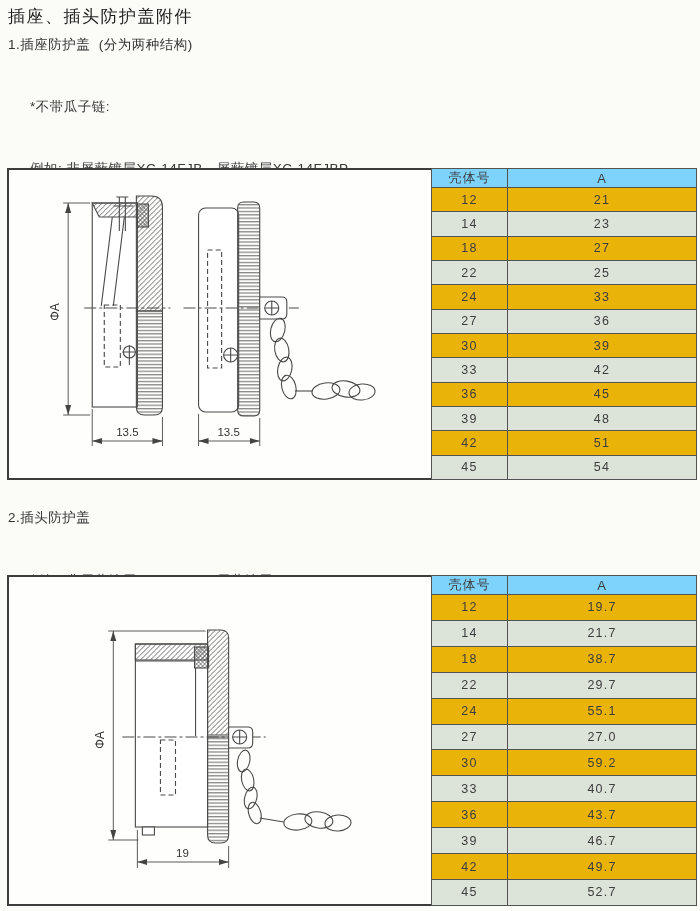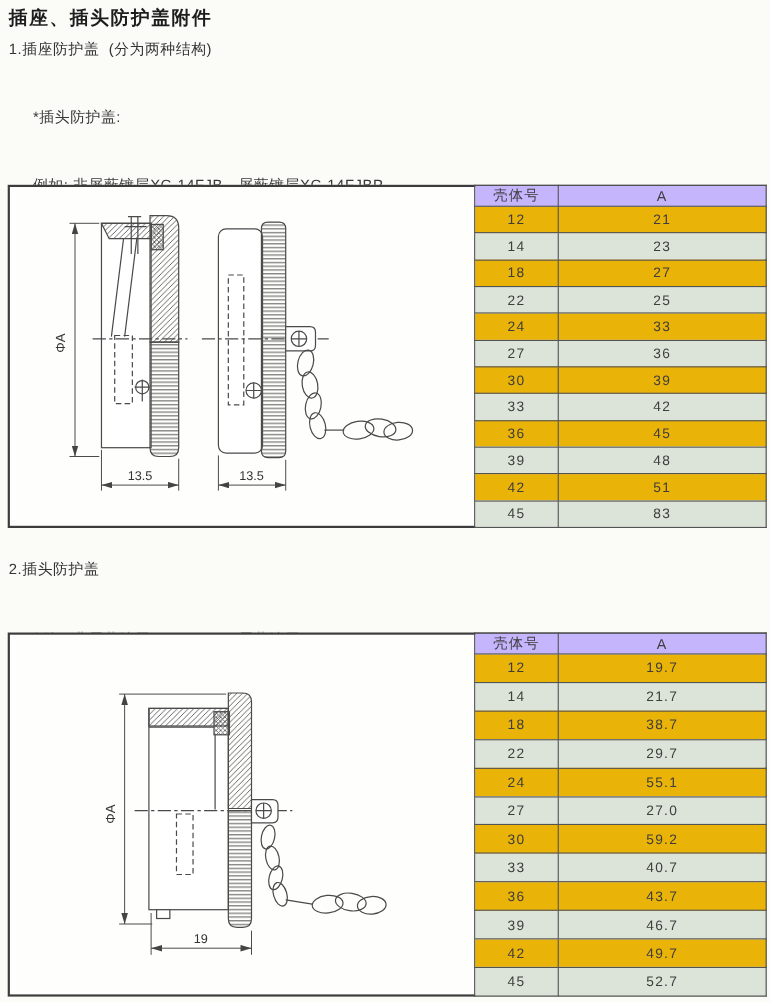--- a/index.html
+++ b/index.html
@@ -4,57 +4,57 @@
 <style>
   html,body{margin:0;padding:0;}
   body{
     width:700px;height:911px;position:relative;overflow:hidden;
     background:#fbfcf8;
     font-family:"Liberation Sans","DejaVu Sans",sans-serif;
     color:#2e2e2e;
   }
   .title{
     position:absolute;left:8px;top:5px;
-    font-size:17px;font-weight:bold;letter-spacing:1.5px;color:#1d1d1d;
+    font-size:17px;font-weight:normal;letter-spacing:1.5px;color:#1d1d1d;
   }
   .s-heading{
     position:absolute;font-size:13.5px;color:#333;letter-spacing:0.5px;white-space:pre;text-align:center;
   }
   .s-lines{
     position:absolute;font-size:13.5px;line-height:20.8px;color:#383838;
     letter-spacing:0.5px;white-space:pre;
   }
   .box{
     position:absolute;left:7px;background:#fefefc;border:2px solid #3c3c3c;
   }
   .fig-svg{position:absolute;left:0;top:0;width:100%;height:100%;}
   .tbl{
     position:absolute;top:-2px;right:-2px;height:calc(100% + 4px);width:266px;
     border-collapse:collapse;table-layout:fixed;
   }
   .tbl th,.tbl td{
     border:1px solid #535353;text-align:center;vertical-align:middle;
     font-weight:normal;color:#3d3d3d;padding:0;
   }
-  .tbl th{background:#c4b5fd;font-size:13px;letter-spacing:1px;}
+  .tbl th{background:#7dd3fc;font-size:13px;letter-spacing:1px;}
   .tbl td{font-size:12.5px;letter-spacing:1.2px;background:#eab308;}
   .tbl tbody tr:nth-child(even) td{background:#dce4da;}
   .tbl th:first-child{width:75px;}
   svg text{font-family:"Liberation Sans","DejaVu Sans",sans-serif;fill:#333;}
 </style>
 </head>
 <body>
 
 <div>
 
   <div class="title">插座、插头防护盖附件</div>
 
   <div class="s-heading" style="left:8px;top:36px">1.插座防护盖  (分为两种结构)</div>
   <div class="s-lines" style="left:30px;top:55px">
-    <div>*插头防护盖:</div>
+    <div>*不带瓜子链:</div>
     <div>例如: 非屏蔽镀层XC-14FJB、屏蔽镀层XC-14FJBP</div>
     <div>*带瓜子链:</div>
     <div>例如: 非屏蔽镀层XC-14FJB-01、屏蔽镀层XC-FJBP-01</div>
     <div>该附件可使插座拥有防潮湿、防盐雾、防病菌、防尘、防淋雨的能力。</div>
   </div>
 
   <div class="box" style="top:168px;width:686px;height:308px">
 
     <svg class="fig-svg" viewBox="9 170 684 308" preserveAspectRatio="none">
       <defs>
@@ -167,21 +167,21 @@
           <tr>
             <td>39</td>
             <td>48</td>
           </tr>
           <tr>
             <td>42</td>
             <td>51</td>
           </tr>
           <tr>
             <td>45</td>
-            <td>83</td>
+            <td>54</td>
           </tr>
         </tbody>
     </table>
   </div>
 
   <div class="s-heading" style="left:8px;top:509px">2.插头防护盖</div>
   <div class="s-lines" style="left:30px;top:526px;line-height:22px">
     <div>例如: 非屏蔽镀层XC-14FJE、屏蔽镀层XC-14FJEP</div>
     <div>该附件可使插头拥有防潮湿、防盐雾、防病菌、防尘、防淋雨的能力。</div>
   </div>

